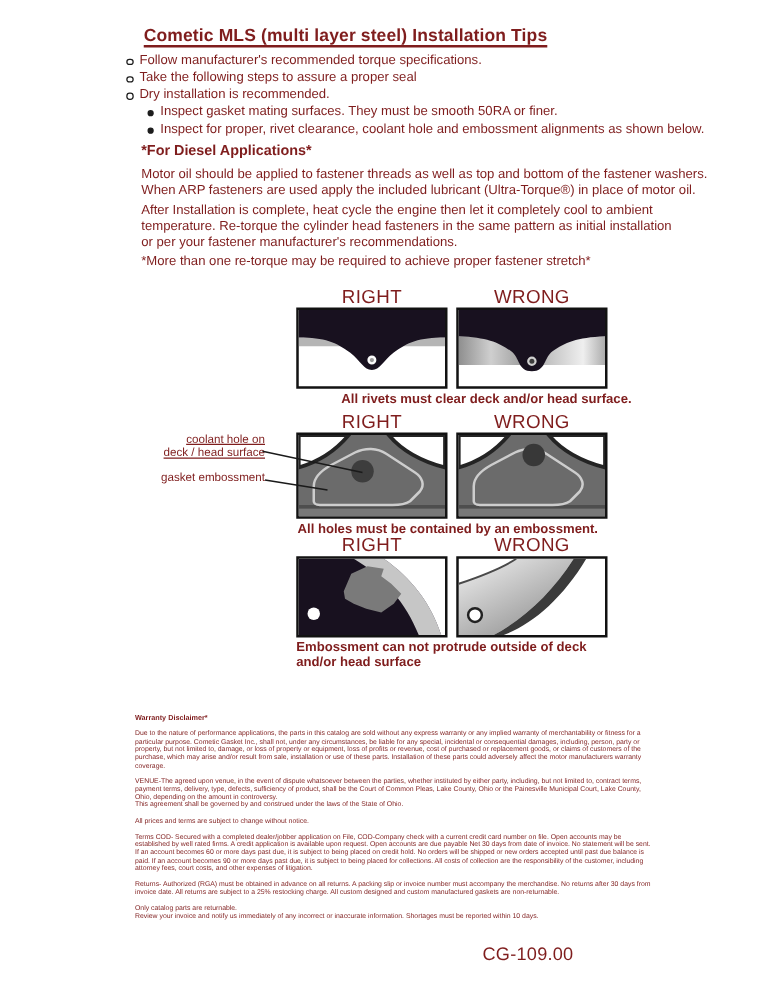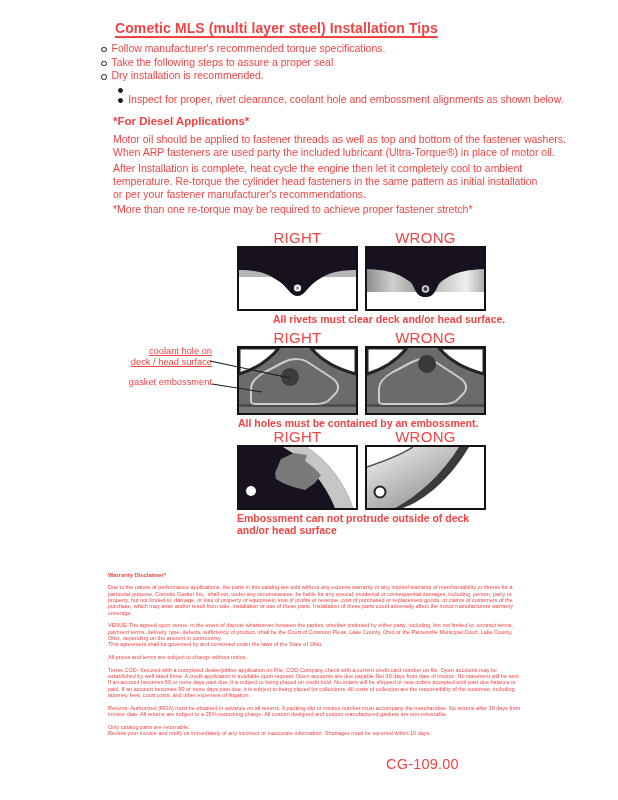--- a/index.html
+++ b/index.html
@@ -1,18 +1,18 @@
 <!DOCTYPE html>
 <html><head>
 <meta charset="utf-8">
 <style>
   html,body { margin:0; padding:0; background:#ffffff; }
   .page {
     position:relative; width:618px; height:800px; background:#ffffff;
-    font-family:"Liberation Sans", sans-serif; color:#ef4444; overflow:hidden;
+    font-family:"Liberation Sans", sans-serif; color:#7f1d1d; overflow:hidden;
   }
   .title {
     position:absolute; left:115px; top:20px; margin:0;
     font-size:14px; font-weight:bold; letter-spacing:0.1px;
     text-decoration:underline; text-decoration-thickness:1.5px; text-underline-offset:3px;
   }
   .bullets { position:absolute; left:101px; top:42px; font-size:10.5px; line-height:13.7px; }
   .bullet { display:flex; align-items:flex-start; }
   .bullet.sub { padding-left:17px; }
   .bmark {
@@ -60,30 +60,31 @@
     <div class="bullet">
       <span class="bmark"></span>
       <span>Take the following steps to assure a proper seal</span>
     </div>
     <div class="bullet">
       <span class="bmark"></span>
       <span>Dry installation is recommended.</span>
     </div>
     <div class="bullet sub">
       <span class="bmark filled"></span>
+      <span>Inspect gasket mating surfaces.  They must be smooth 50RA or finer.</span>
     </div>
     <div class="bullet sub">
       <span class="bmark filled"></span>
       <span>Inspect for proper, rivet clearance, coolant hole and embossment alignments as shown below.</span>
     </div>
   </div>
 
   <div class="diesel-heading">*For Diesel Applications*</div>
   <div class="para" id="para1">Motor oil should be applied to fastener threads as well as top and bottom of the fastener washers.
-When ARP fasteners are used party the included lubricant (Ultra-Torque®) in place of motor oil.</div>
+When ARP fasteners are used apply the included lubricant (Ultra-Torque®) in place of motor oil.</div>
   <div class="para" id="para2">After Installation is complete, heat cycle the engine then let it completely cool to ambient
 temperature. Re-torque the cylinder head fasteners in the same pattern as initial installation
 or per your fastener manufacturer's recommendations.</div>
   <div class="para" id="paranote">*More than one re-torque may be required to achieve proper fastener stretch*</div>
 
   <div class="dlabel" style="left:237px; top:229px;">RIGHT</div>
   <div class="dlabel" style="left:365px; top:229px;">WRONG</div>
 
   <div class="dbox" style="left:237px; top:246px;">
     <svg width="117" height="61" viewBox="0 0 117 61">

